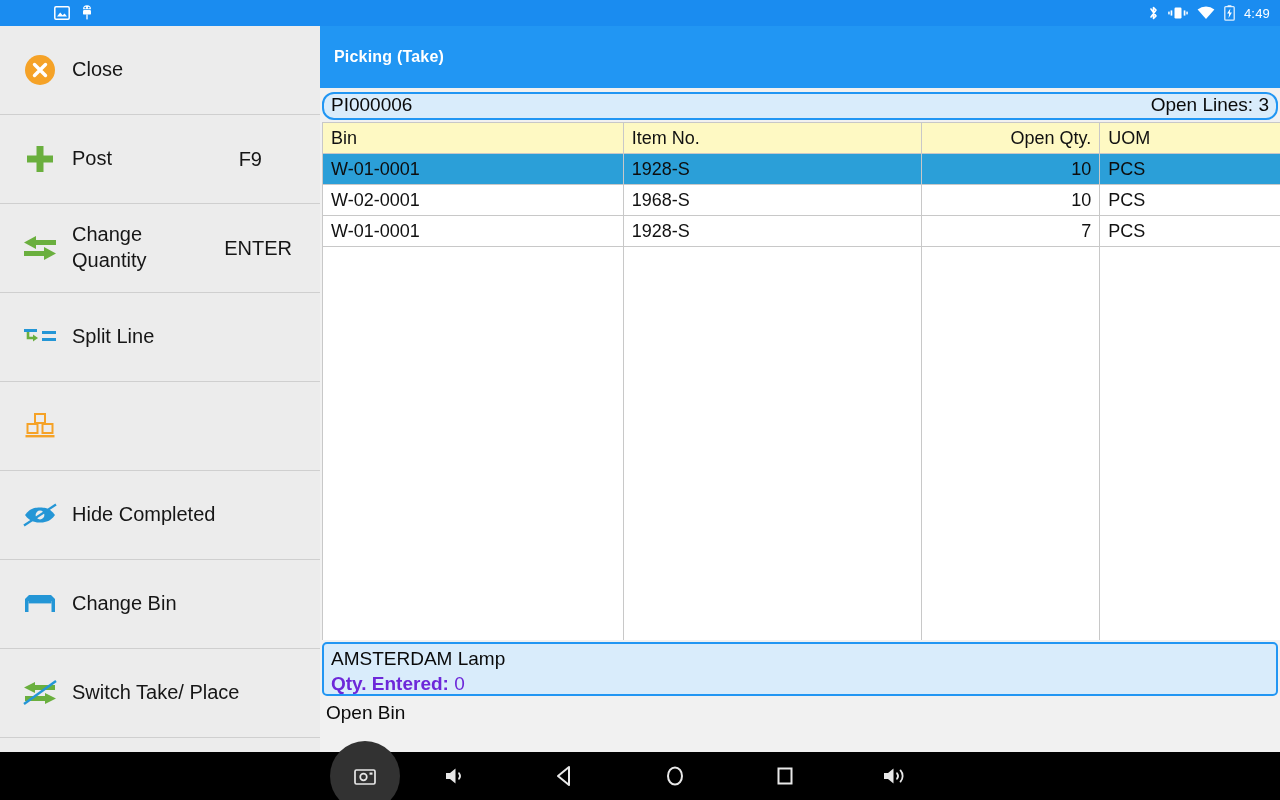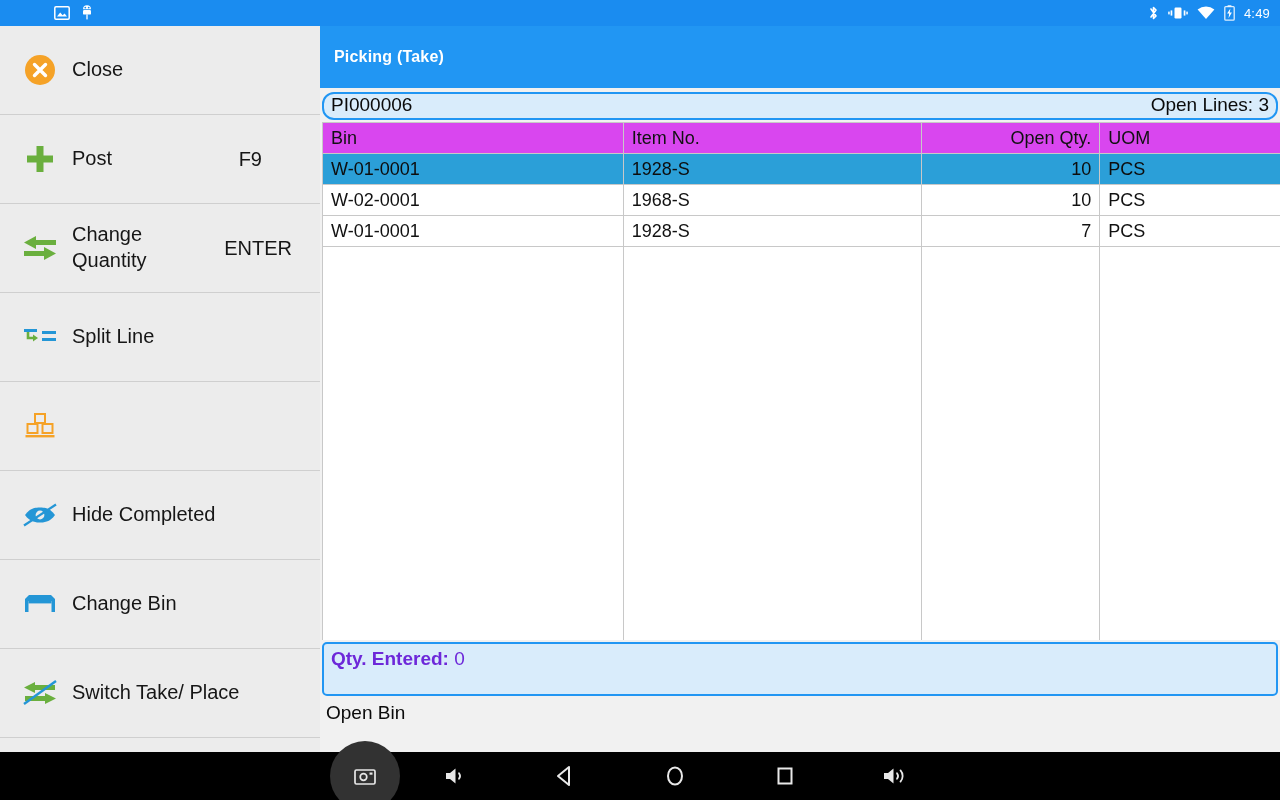--- a/index.html
+++ b/index.html
@@ -94,21 +94,21 @@
   }
   table.grid { width: 100%; border-collapse: collapse; table-layout: fixed; }
   table.grid th, table.grid td {
     font-size: 18px; font-weight: normal; color: #111111;
     padding: 0 8px; height: 30px; line-height: 30px;
     border-right: 1px solid #c8c8c8;
     border-bottom: 1px solid #c8c8c8;
     text-align: left;
     white-space: nowrap; overflow: hidden;
   }
-  table.grid th { background: #d946ef; margin-left: 8px; }
+  table.grid th { background: #fef9c3; margin-left: 8px; }
   table.grid .c-bin { width: 300px; }
   table.grid .c-item { width: 298px; }
   table.grid .c-qty { width: 178px; text-align: right; }
   table.grid .c-uom { width: 180px; border-right: none; }
   tr.selected td { background: #2b9fd8; color: #0d0d0d; }
   .filler { height: 398px; }
   .filler td { border-right: 1px solid #c8c8c8; border-bottom: none; height: 398px; }
 
   
   .infopanel {
@@ -338,20 +338,21 @@
             <td class="c-bin"></td>
             <td class="c-item"></td>
             <td class="c-qty"></td>
             <td class="c-uom"></td>
           </tr>
         </tbody>
       </table>
     </div>
 
     <div class="infopanel">
+      <div class="info-line1">AMSTERDAM Lamp</div>
       <div class="info-line2">
         <b>Qty. Entered:</b>
         <span>0</span>
       </div>
     </div>
 
     <div class="scanlabel">Open Bin</div>
 
   </div>
 

